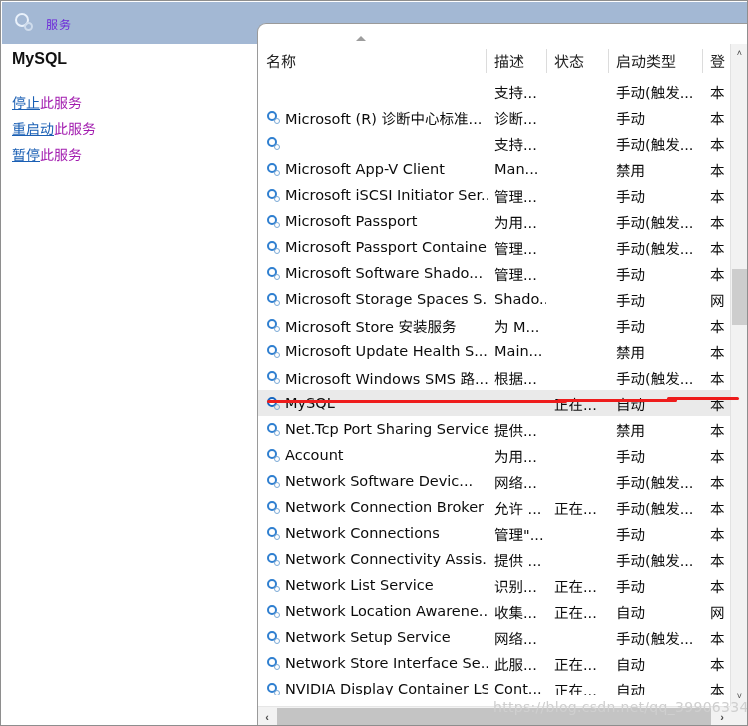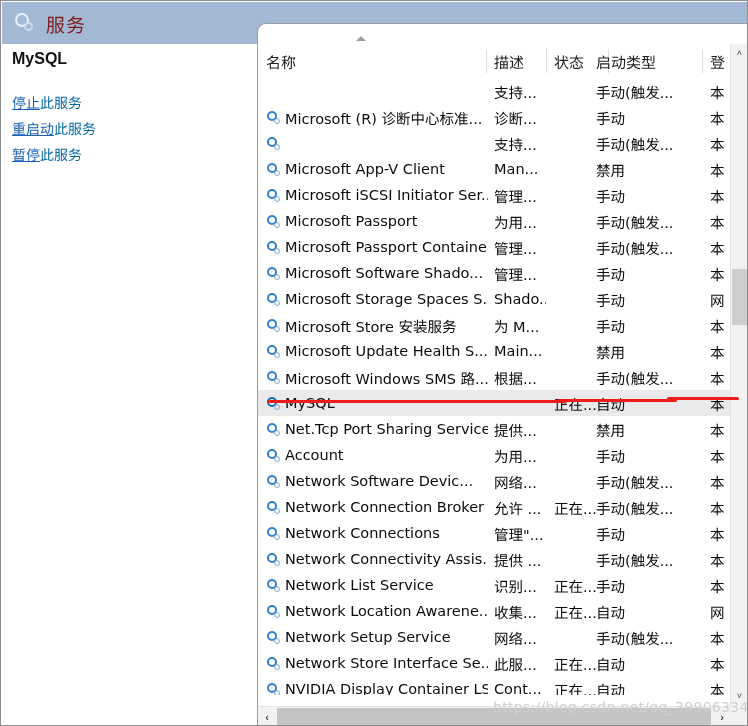--- a/index.html
+++ b/index.html
@@ -36,21 +36,21 @@
     position:absolute;left:3px;top:3px;width:14px;height:14px;
     border:2.5px solid #e9f1fb;border-radius:50%;
     box-sizing:border-box;
   }
   .title-icon .cog{
     position:absolute;left:12px;top:12px;width:9px;height:9px;
     border:2px solid #cfdcec;border-radius:50%;
     box-sizing:border-box;
   }
   .title-text{
-    font-size:19px;color:#7f1d1d;letter-spacing:1px;
+    font-size:12px;color:#6d28d9;letter-spacing:1px;
     font-family:"DejaVu Sans","Liberation Sans",sans-serif;
   }
 
   
   .left-pane{
     position:absolute;left:1px;top:43px;
     width:258px;height:681px;
     background:#ffffff;
     box-sizing:border-box;
   }
@@ -61,21 +61,21 @@
   }
   .links{
     position:absolute;left:10px;top:48px;
     font-size:14px;line-height:22px;color:#000;
     font-family:"DejaVu Sans","Liberation Sans",sans-serif;
   }
   .links .row{white-space:nowrap;}
   .links a{
     color:#1a5fb4;text-decoration:underline;cursor:pointer;
   }
-  .links .tail{color:#0369a1;}
+  .links .tail{color:#a21caf;}
 
   
   .list-panel{
     position:absolute;left:256px;top:22px;
     width:491px;height:703px;
     background:#ffffff;
     border-left:1px solid #9a9a9a;
     border-top:1px solid #9a9a9a;
     border-top-left-radius:9px;
     box-sizing:border-box;
@@ -95,21 +95,21 @@
   .hdr{
     position:absolute;left:0;top:20px;
     width:490px;height:34px;
     background:#ffffff;
     box-sizing:border-box;
   }
   .hdr .cell{
     position:absolute;top:0;height:34px;
     display:flex;align-items:center;
     font-size:15px;color:#222;
-    font-family:Liberation Serif, serif;
+    font-family:Liberation Mono, monospace;
     white-space:nowrap;overflow:hidden;
   }
   .hdr .sep{
     position:absolute;top:5px;width:1px;height:24px;background:#dcdcdc;
   }
 
   
   .body{
     position:absolute;left:0;top:54px;
     width:490px;height:617px;
@@ -125,21 +125,21 @@
   .row .cell{
     position:absolute;top:0;height:26px;
     display:flex;align-items:center;
     font-size:14.5px;color:#0b0b0b;
     font-family:"DejaVu Sans","Liberation Sans",sans-serif;
     overflow:hidden;white-space:nowrap;
   }
   .c-name{left:8px;width:222px;}
   .c-desc{left:236px;width:52px;}
   .c-state{left:296px;width:54px;}
-  .c-start{left:338px;width:90px;}
+  .c-start{left:358px;width:90px;}
   .c-logon{left:452px;width:22px;}
 
   
   .gicon{
     position:relative;width:15px;height:15px;
     flex:0 0 auto;margin-right:4px;
   }
   .gicon .o{
     position:absolute;left:1px;top:1px;width:10px;height:10px;
     border:2.6px solid #2f7fd0;border-radius:50%;box-sizing:border-box;

